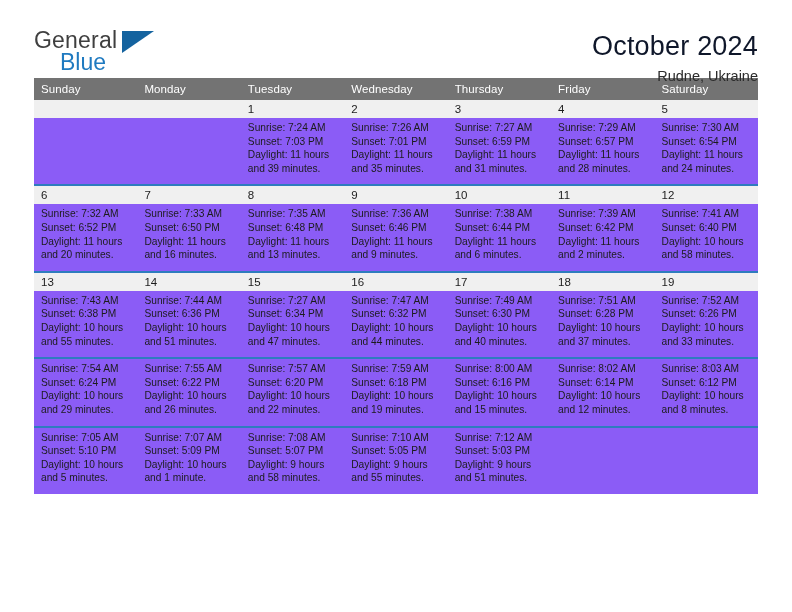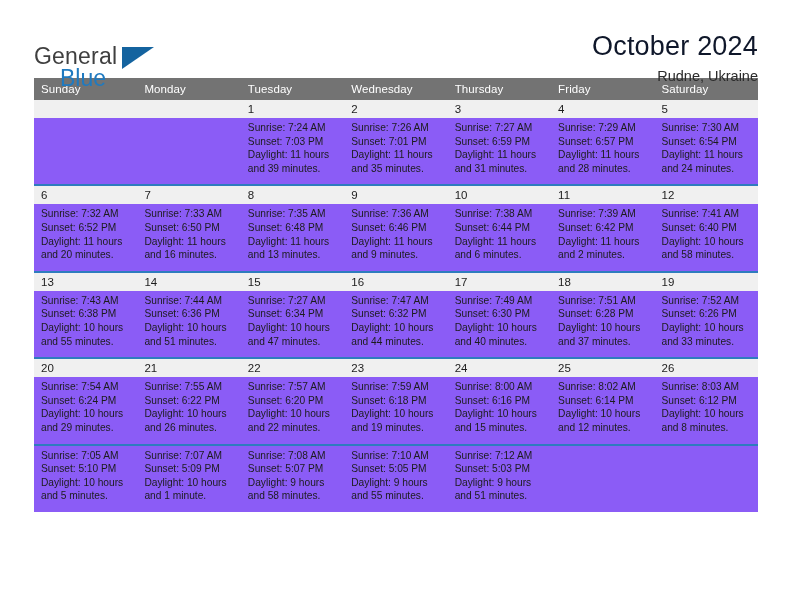--- a/index.html
+++ b/index.html
@@ -14,21 +14,21 @@
   .page { position: relative; width: 792px; height: 612px; }
 
   
   .top {
     display: flex;
     align-items: flex-start;
     justify-content: space-between;
     padding: 28px 34px 0 34px;
     height: 78px;
   }
-  .logo { position: relative; width: 200px; height: 52px; margin-top: 16px; }
+  .logo { position: relative; width: 200px; height: 52px; }
   .logo-general {
     font-size: 23px;
     color: #3f3f3f;
     letter-spacing: .2px;
     line-height: 25px;
     font-weight: 400;
   }
   .logo-blue {
     font-size: 23px;
     color: #1f7ac0;
@@ -274,29 +274,20 @@
           </td>
           <td>
             <div>Sunrise: 7:52 AM</div>
             <div>Sunset: 6:26 PM</div>
             <div class="daylight">Daylight: 10 hours and 33 minutes.</div>
           </td>
         </tr>
         <tr class="wk-sep">
           <td colspan="7"></td>
         </tr>
-        <tr class="daynum-row">
-          <td>20</td>
-          <td>21</td>
-          <td>22</td>
-          <td>23</td>
-          <td>24</td>
-          <td>25</td>
-          <td>26</td>
-        </tr>
         <tr class="info-row">
           <td>
             <div>Sunrise: 7:54 AM</div>
             <div>Sunset: 6:24 PM</div>
             <div class="daylight">Daylight: 10 hours and 29 minutes.</div>
           </td>
           <td>
             <div>Sunrise: 7:55 AM</div>
             <div>Sunset: 6:22 PM</div>
             <div class="daylight">Daylight: 10 hours and 26 minutes.</div>

